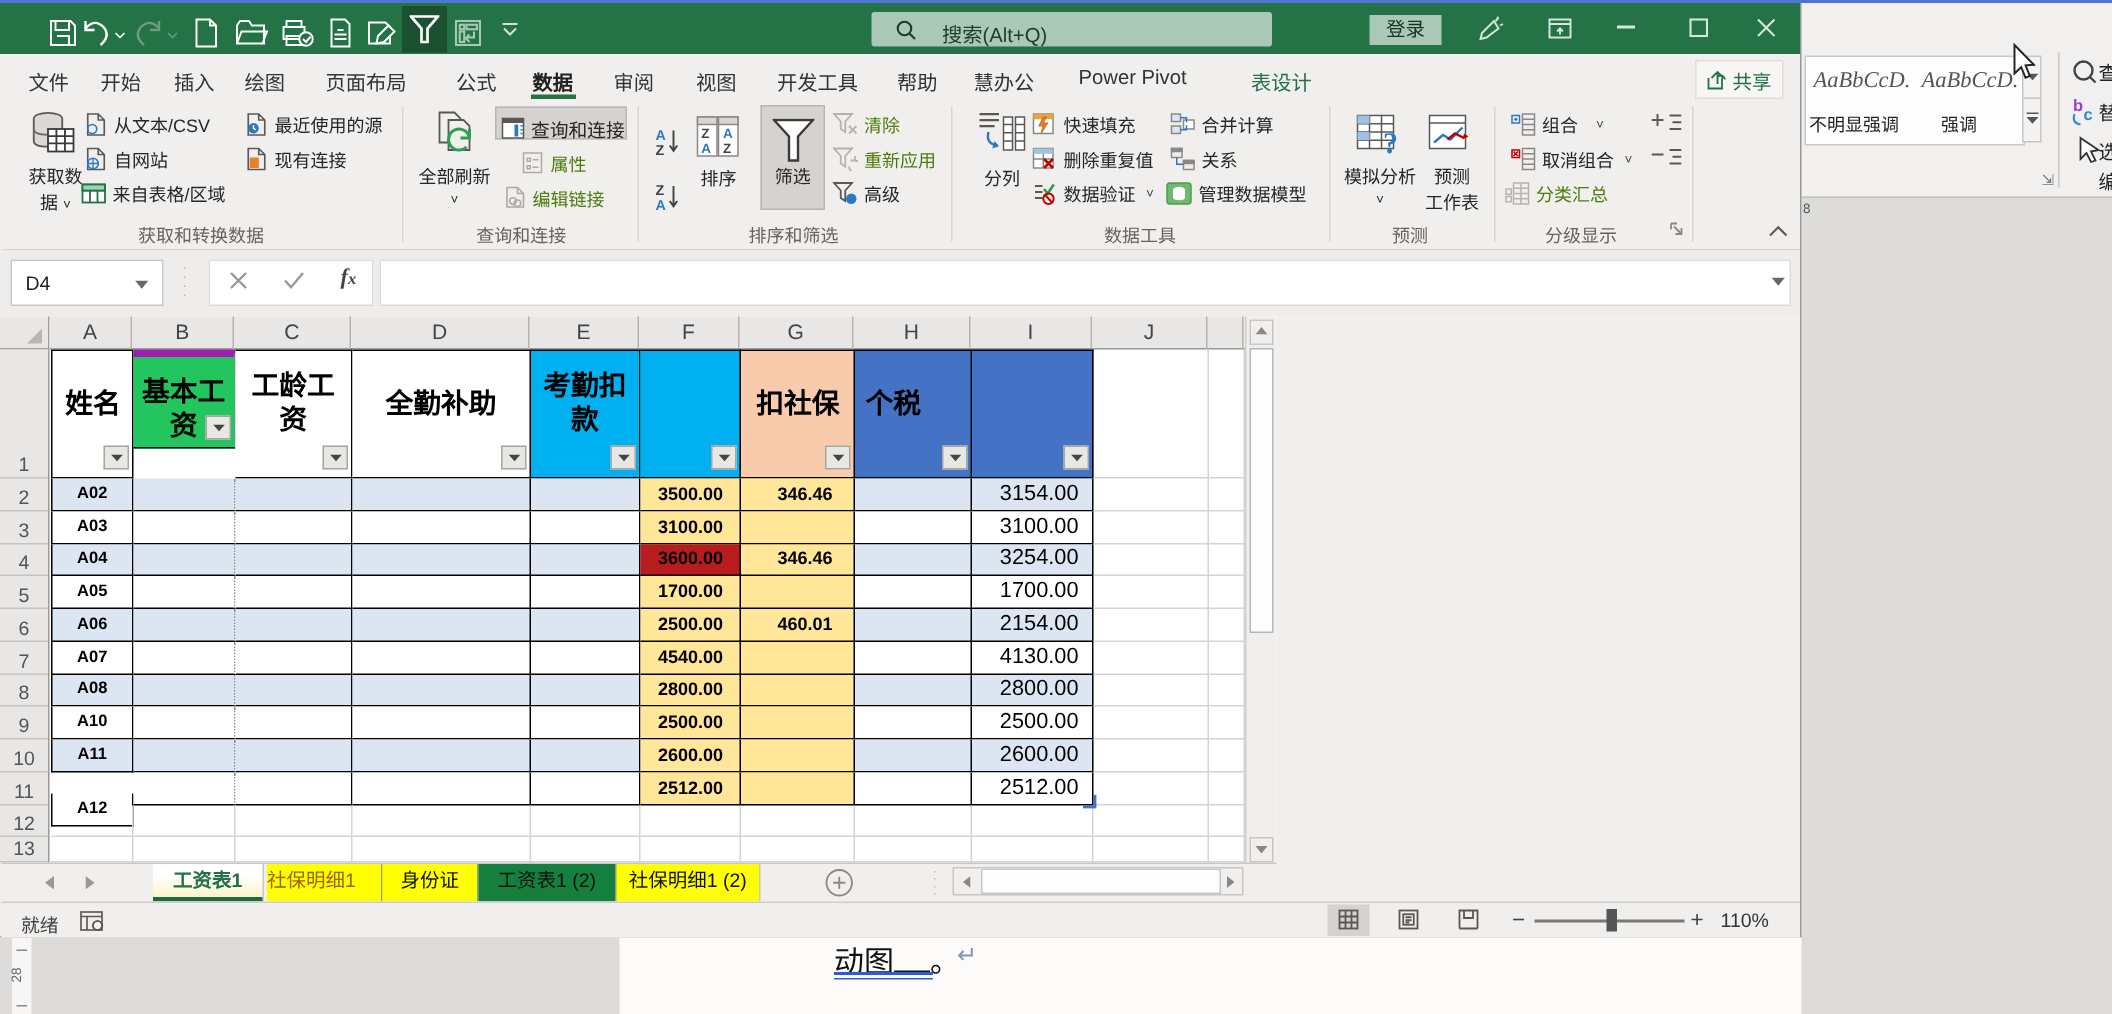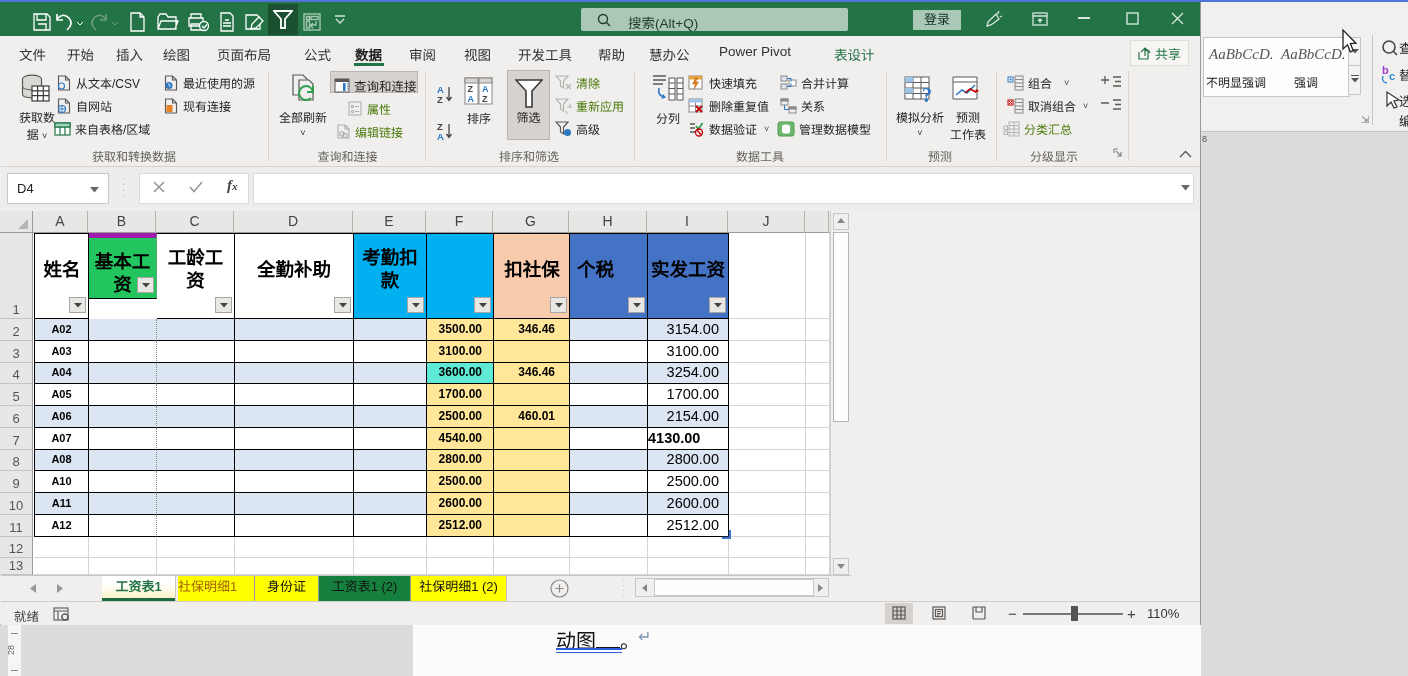--- a/index.html
+++ b/index.html
@@ -559,21 +559,20 @@
 </div>
         <div style="position:absolute;left:536px;top:0;width:78px;height:86px;background:#4472c4;border-right:1px solid #000;border-bottom:1.5px solid #000;border-top:1px solid #000;box-sizing:border-box;">
 <div style="position:absolute;left:3px;top:0;width:70px;height:72px;display:flex;align-items:center;justify-content:left;padding-left:4px;text-align:left;font-family:'Liberation Serif',serif;font-weight:bold;font-size:18.5px;line-height:23px;color:#000;">个税</div>
 <div style="position:absolute;right:2px;bottom:5px;width:17px;height:16px;background:#e9e7e4;border:1px solid #a8a6a4;box-sizing:border-box;">
             <svg style="display:block;margin:5px auto;" width="8" height="5">
               <path d="M0 0 L4 4.5 L8 0 Z" fill="#444"></path>
             </svg>
           </div>
 </div>
         <div style="position:absolute;left:614px;top:0;width:81px;height:86px;background:#4472c4;border-right:1px solid #000;border-bottom:1.5px solid #000;border-top:1px solid #000;box-sizing:border-box;">
-<div style="position:absolute;left:1px;top:0;width:78px;height:72px;display:flex;align-items:center;justify-content:center;text-align:center;font-family:'Liberation Serif',serif;font-weight:bold;font-size:18.5px;line-height:23px;color:#000;">实发工资</div>
 <div style="position:absolute;right:2px;bottom:5px;width:17px;height:16px;background:#e9e7e4;border:1px solid #a8a6a4;box-sizing:border-box;">
             <svg style="display:block;margin:5px auto;" width="8" height="5">
               <path d="M0 0 L4 4.5 L8 0 Z" fill="#444"></path>
             </svg>
           </div>
 </div>
         <div style="position:absolute;left:695px;top:0;width:77px;height:86px;border-right:1px solid #d6d3d0;border-bottom:1px solid #d6d3d0;box-sizing:border-box;"></div>
         <div style="position:absolute;left:772px;top:0;width:24px;height:86px;border-right:1px solid #d6d3d0;border-bottom:1px solid #d6d3d0;box-sizing:border-box;"></div>
         <div style="position:absolute;left:0px;top:86px;width:55px;height:22px;background:#dce6f2;border-right:1px solid #000;border-bottom:1.5px solid #000;box-sizing:border-box;border-left:1px solid #000;font-weight:bold;font-size:11px;text-align:center;line-height:20px;color:#000;">A02</div>
         <div style="position:absolute;left:55px;top:86px;width:68px;height:22px;background:#dce6f2;border-right:1px dotted #8a8a8a;border-bottom:1.5px solid #000;box-sizing:border-box;"></div>
@@ -595,21 +594,21 @@
         <div style="position:absolute;left:460px;top:108px;width:76px;height:22px;background:#ffe699;border-right:1px solid #000;border-bottom:1.5px solid #000;box-sizing:border-box;"></div>
         <div style="position:absolute;left:536px;top:108px;width:78px;height:22px;background:#ffffff;border-right:1px solid #000;border-bottom:1.5px solid #000;box-sizing:border-box;"></div>
         <div style="position:absolute;left:614px;top:108px;width:81px;height:22px;background:#ffffff;border-right:1px solid #000;border-bottom:1.5px solid #000;box-sizing:border-box;font-weight:normal;font-size:14.5px;text-align:right;padding-right:9px;line-height:20px;color:#000;">3100.00</div>
         <div style="position:absolute;left:695px;top:108px;width:77px;height:22px;border-right:1px solid #d6d3d0;border-bottom:1px solid #d6d3d0;box-sizing:border-box;"></div>
         <div style="position:absolute;left:772px;top:108px;width:24px;height:22px;border-right:1px solid #d6d3d0;border-bottom:1px solid #d6d3d0;box-sizing:border-box;"></div>
         <div style="position:absolute;left:0px;top:130px;width:55px;height:21px;background:#dce6f2;border-right:1px solid #000;border-bottom:1.5px solid #000;box-sizing:border-box;border-left:1px solid #000;font-weight:bold;font-size:11px;text-align:center;line-height:19px;color:#000;">A04</div>
         <div style="position:absolute;left:55px;top:130px;width:68px;height:21px;background:#dce6f2;border-right:1px dotted #8a8a8a;border-bottom:1.5px solid #000;box-sizing:border-box;"></div>
         <div style="position:absolute;left:123px;top:130px;width:78px;height:21px;background:#dce6f2;border-right:1px solid #000;border-bottom:1.5px solid #000;box-sizing:border-box;"></div>
         <div style="position:absolute;left:201px;top:130px;width:119px;height:21px;background:#dce6f2;border-right:1px solid #000;border-bottom:1.5px solid #000;box-sizing:border-box;"></div>
         <div style="position:absolute;left:320px;top:130px;width:73px;height:21px;background:#dce6f2;border-right:1px solid #000;border-bottom:1.5px solid #000;box-sizing:border-box;"></div>
-        <div style="position:absolute;left:393px;top:130px;width:67px;height:21px;background:#5eead4;border-right:1px solid #000;border-bottom:1.5px solid #000;box-sizing:border-box;font-weight:bold;font-size:12px;text-align:right;padding-right:11px;line-height:19px;color:#000;">3600.00</div>
+        <div style="position:absolute;left:393px;top:130px;width:67px;height:21px;background:#b91c1c;border-right:1px solid #000;border-bottom:1.5px solid #000;box-sizing:border-box;font-weight:bold;font-size:12px;text-align:right;padding-right:11px;line-height:19px;color:#000;">3600.00</div>
         <div style="position:absolute;left:460px;top:130px;width:76px;height:21px;background:#ffe699;border-right:1px solid #000;border-bottom:1.5px solid #000;box-sizing:border-box;font-weight:bold;font-size:12px;text-align:right;padding-right:14px;line-height:19px;color:#000;">346.46</div>
         <div style="position:absolute;left:536px;top:130px;width:78px;height:21px;background:#dce6f2;border-right:1px solid #000;border-bottom:1.5px solid #000;box-sizing:border-box;"></div>
         <div style="position:absolute;left:614px;top:130px;width:81px;height:21px;background:#dce6f2;border-right:1px solid #000;border-bottom:1.5px solid #000;box-sizing:border-box;font-weight:normal;font-size:14.5px;text-align:right;padding-right:9px;line-height:19px;color:#000;">3254.00</div>
         <div style="position:absolute;left:695px;top:130px;width:77px;height:21px;border-right:1px solid #d6d3d0;border-bottom:1px solid #d6d3d0;box-sizing:border-box;"></div>
         <div style="position:absolute;left:772px;top:130px;width:24px;height:21px;border-right:1px solid #d6d3d0;border-bottom:1px solid #d6d3d0;box-sizing:border-box;"></div>
         <div style="position:absolute;left:0px;top:151px;width:55px;height:22px;background:#ffffff;border-right:1px solid #000;border-bottom:1.5px solid #000;box-sizing:border-box;border-left:1px solid #000;font-weight:bold;font-size:11px;text-align:center;line-height:20px;color:#000;">A05</div>
         <div style="position:absolute;left:55px;top:151px;width:68px;height:22px;background:#ffffff;border-right:1px dotted #8a8a8a;border-bottom:1.5px solid #000;box-sizing:border-box;"></div>
         <div style="position:absolute;left:123px;top:151px;width:78px;height:22px;background:#ffffff;border-right:1px solid #000;border-bottom:1.5px solid #000;box-sizing:border-box;"></div>
         <div style="position:absolute;left:201px;top:151px;width:119px;height:22px;background:#ffffff;border-right:1px solid #000;border-bottom:1.5px solid #000;box-sizing:border-box;"></div>
         <div style="position:absolute;left:320px;top:151px;width:73px;height:22px;background:#ffffff;border-right:1px solid #000;border-bottom:1.5px solid #000;box-sizing:border-box;"></div>
@@ -631,21 +630,21 @@
         <div style="position:absolute;left:695px;top:173px;width:77px;height:22px;border-right:1px solid #d6d3d0;border-bottom:1px solid #d6d3d0;box-sizing:border-box;"></div>
         <div style="position:absolute;left:772px;top:173px;width:24px;height:22px;border-right:1px solid #d6d3d0;border-bottom:1px solid #d6d3d0;box-sizing:border-box;"></div>
         <div style="position:absolute;left:0px;top:195px;width:55px;height:22px;background:#ffffff;border-right:1px solid #000;border-bottom:1.5px solid #000;box-sizing:border-box;border-left:1px solid #000;font-weight:bold;font-size:11px;text-align:center;line-height:20px;color:#000;">A07</div>
         <div style="position:absolute;left:55px;top:195px;width:68px;height:22px;background:#ffffff;border-right:1px dotted #8a8a8a;border-bottom:1.5px solid #000;box-sizing:border-box;"></div>
         <div style="position:absolute;left:123px;top:195px;width:78px;height:22px;background:#ffffff;border-right:1px solid #000;border-bottom:1.5px solid #000;box-sizing:border-box;"></div>
         <div style="position:absolute;left:201px;top:195px;width:119px;height:22px;background:#ffffff;border-right:1px solid #000;border-bottom:1.5px solid #000;box-sizing:border-box;"></div>
         <div style="position:absolute;left:320px;top:195px;width:73px;height:22px;background:#ffffff;border-right:1px solid #000;border-bottom:1.5px solid #000;box-sizing:border-box;"></div>
         <div style="position:absolute;left:393px;top:195px;width:67px;height:22px;background:#ffe699;border-right:1px solid #000;border-bottom:1.5px solid #000;box-sizing:border-box;font-weight:bold;font-size:12px;text-align:right;padding-right:11px;line-height:20px;color:#000;">4540.00</div>
         <div style="position:absolute;left:460px;top:195px;width:76px;height:22px;background:#ffe699;border-right:1px solid #000;border-bottom:1.5px solid #000;box-sizing:border-box;"></div>
         <div style="position:absolute;left:536px;top:195px;width:78px;height:22px;background:#ffffff;border-right:1px solid #000;border-bottom:1.5px solid #000;box-sizing:border-box;"></div>
-        <div style="position:absolute;left:614px;top:195px;width:81px;height:22px;background:#ffffff;border-right:1px solid #000;border-bottom:1.5px solid #000;box-sizing:border-box;font-weight:bold;font-size:14.5px;padding-right:9px;line-height:20px;color:#000;">4130.00</div>
+        <div style="position:absolute;left:614px;top:195px;width:81px;height:22px;background:#ffffff;border-right:1px solid #000;border-bottom:1.5px solid #000;box-sizing:border-box;font-weight:normal;font-size:14.5px;text-align:right;padding-right:9px;line-height:20px;color:#000;">4130.00</div>
         <div style="position:absolute;left:695px;top:195px;width:77px;height:22px;border-right:1px solid #d6d3d0;border-bottom:1px solid #d6d3d0;box-sizing:border-box;"></div>
         <div style="position:absolute;left:772px;top:195px;width:24px;height:22px;border-right:1px solid #d6d3d0;border-bottom:1px solid #d6d3d0;box-sizing:border-box;"></div>
         <div style="position:absolute;left:0px;top:217px;width:55px;height:21px;background:#dce6f2;border-right:1px solid #000;border-bottom:1.5px solid #000;box-sizing:border-box;border-left:1px solid #000;font-weight:bold;font-size:11px;text-align:center;line-height:19px;color:#000;">A08</div>
         <div style="position:absolute;left:55px;top:217px;width:68px;height:21px;background:#dce6f2;border-right:1px dotted #8a8a8a;border-bottom:1.5px solid #000;box-sizing:border-box;"></div>
         <div style="position:absolute;left:123px;top:217px;width:78px;height:21px;background:#dce6f2;border-right:1px solid #000;border-bottom:1.5px solid #000;box-sizing:border-box;"></div>
         <div style="position:absolute;left:201px;top:217px;width:119px;height:21px;background:#dce6f2;border-right:1px solid #000;border-bottom:1.5px solid #000;box-sizing:border-box;"></div>
         <div style="position:absolute;left:320px;top:217px;width:73px;height:21px;background:#dce6f2;border-right:1px solid #000;border-bottom:1.5px solid #000;box-sizing:border-box;"></div>
         <div style="position:absolute;left:393px;top:217px;width:67px;height:21px;background:#ffe699;border-right:1px solid #000;border-bottom:1.5px solid #000;box-sizing:border-box;font-weight:bold;font-size:12px;text-align:right;padding-right:11px;line-height:19px;color:#000;">2800.00</div>
         <div style="position:absolute;left:460px;top:217px;width:76px;height:21px;background:#ffe699;border-right:1px solid #000;border-bottom:1.5px solid #000;box-sizing:border-box;"></div>
         <div style="position:absolute;left:536px;top:217px;width:78px;height:21px;background:#dce6f2;border-right:1px solid #000;border-bottom:1.5px solid #000;box-sizing:border-box;"></div>
@@ -667,21 +666,21 @@
         <div style="position:absolute;left:55px;top:260px;width:68px;height:22px;background:#dce6f2;border-right:1px dotted #8a8a8a;border-bottom:1.5px solid #000;box-sizing:border-box;"></div>
         <div style="position:absolute;left:123px;top:260px;width:78px;height:22px;background:#dce6f2;border-right:1px solid #000;border-bottom:1.5px solid #000;box-sizing:border-box;"></div>
         <div style="position:absolute;left:201px;top:260px;width:119px;height:22px;background:#dce6f2;border-right:1px solid #000;border-bottom:1.5px solid #000;box-sizing:border-box;"></div>
         <div style="position:absolute;left:320px;top:260px;width:73px;height:22px;background:#dce6f2;border-right:1px solid #000;border-bottom:1.5px solid #000;box-sizing:border-box;"></div>
         <div style="position:absolute;left:393px;top:260px;width:67px;height:22px;background:#ffe699;border-right:1px solid #000;border-bottom:1.5px solid #000;box-sizing:border-box;font-weight:bold;font-size:12px;text-align:right;padding-right:11px;line-height:20px;color:#000;">2600.00</div>
         <div style="position:absolute;left:460px;top:260px;width:76px;height:22px;background:#ffe699;border-right:1px solid #000;border-bottom:1.5px solid #000;box-sizing:border-box;"></div>
         <div style="position:absolute;left:536px;top:260px;width:78px;height:22px;background:#dce6f2;border-right:1px solid #000;border-bottom:1.5px solid #000;box-sizing:border-box;"></div>
         <div style="position:absolute;left:614px;top:260px;width:81px;height:22px;background:#dce6f2;border-right:1px solid #000;border-bottom:1.5px solid #000;box-sizing:border-box;font-weight:normal;font-size:14.5px;text-align:right;padding-right:9px;line-height:20px;color:#000;">2600.00</div>
         <div style="position:absolute;left:695px;top:260px;width:77px;height:22px;border-right:1px solid #d6d3d0;border-bottom:1px solid #d6d3d0;box-sizing:border-box;"></div>
         <div style="position:absolute;left:772px;top:260px;width:24px;height:22px;border-right:1px solid #d6d3d0;border-bottom:1px solid #d6d3d0;box-sizing:border-box;"></div>
-        <div style="position:absolute;left:0px;top:282px;width:55px;height:22px;background:#ffffff;border-right:1px solid #000;border-bottom:1.5px solid #000;box-sizing:border-box;border-left:1px solid #000;font-weight:bold;font-size:11px;text-align:center;line-height:20px;color:#000;">A12</div>
+        <div style="position:absolute;left:0px;top:296px;width:55px;height:22px;background:#ffffff;border-right:1px solid #000;border-bottom:1.5px solid #000;box-sizing:border-box;border-left:1px solid #000;font-weight:bold;font-size:11px;text-align:center;line-height:20px;color:#000;">A12</div>
         <div style="position:absolute;left:55px;top:282px;width:68px;height:22px;background:#ffffff;border-right:1px dotted #8a8a8a;border-bottom:1.5px solid #000;box-sizing:border-box;"></div>
         <div style="position:absolute;left:123px;top:282px;width:78px;height:22px;background:#ffffff;border-right:1px solid #000;border-bottom:1.5px solid #000;box-sizing:border-box;"></div>
         <div style="position:absolute;left:201px;top:282px;width:119px;height:22px;background:#ffffff;border-right:1px solid #000;border-bottom:1.5px solid #000;box-sizing:border-box;"></div>
         <div style="position:absolute;left:320px;top:282px;width:73px;height:22px;background:#ffffff;border-right:1px solid #000;border-bottom:1.5px solid #000;box-sizing:border-box;"></div>
         <div style="position:absolute;left:393px;top:282px;width:67px;height:22px;background:#ffe699;border-right:1px solid #000;border-bottom:1.5px solid #000;box-sizing:border-box;font-weight:bold;font-size:12px;text-align:right;padding-right:11px;line-height:20px;color:#000;">2512.00</div>
         <div style="position:absolute;left:460px;top:282px;width:76px;height:22px;background:#ffe699;border-right:1px solid #000;border-bottom:1.5px solid #000;box-sizing:border-box;"></div>
         <div style="position:absolute;left:536px;top:282px;width:78px;height:22px;background:#ffffff;border-right:1px solid #000;border-bottom:1.5px solid #000;box-sizing:border-box;"></div>
         <div style="position:absolute;left:614px;top:282px;width:81px;height:22px;background:#ffffff;border-right:1px solid #000;border-bottom:1.5px solid #000;box-sizing:border-box;font-weight:normal;font-size:14.5px;text-align:right;padding-right:9px;line-height:20px;color:#000;">2512.00</div>
         <div style="position:absolute;left:695px;top:282px;width:77px;height:22px;border-right:1px solid #d6d3d0;border-bottom:1px solid #d6d3d0;box-sizing:border-box;"></div>
         <div style="position:absolute;left:772px;top:282px;width:24px;height:22px;border-right:1px solid #d6d3d0;border-bottom:1px solid #d6d3d0;box-sizing:border-box;"></div>

